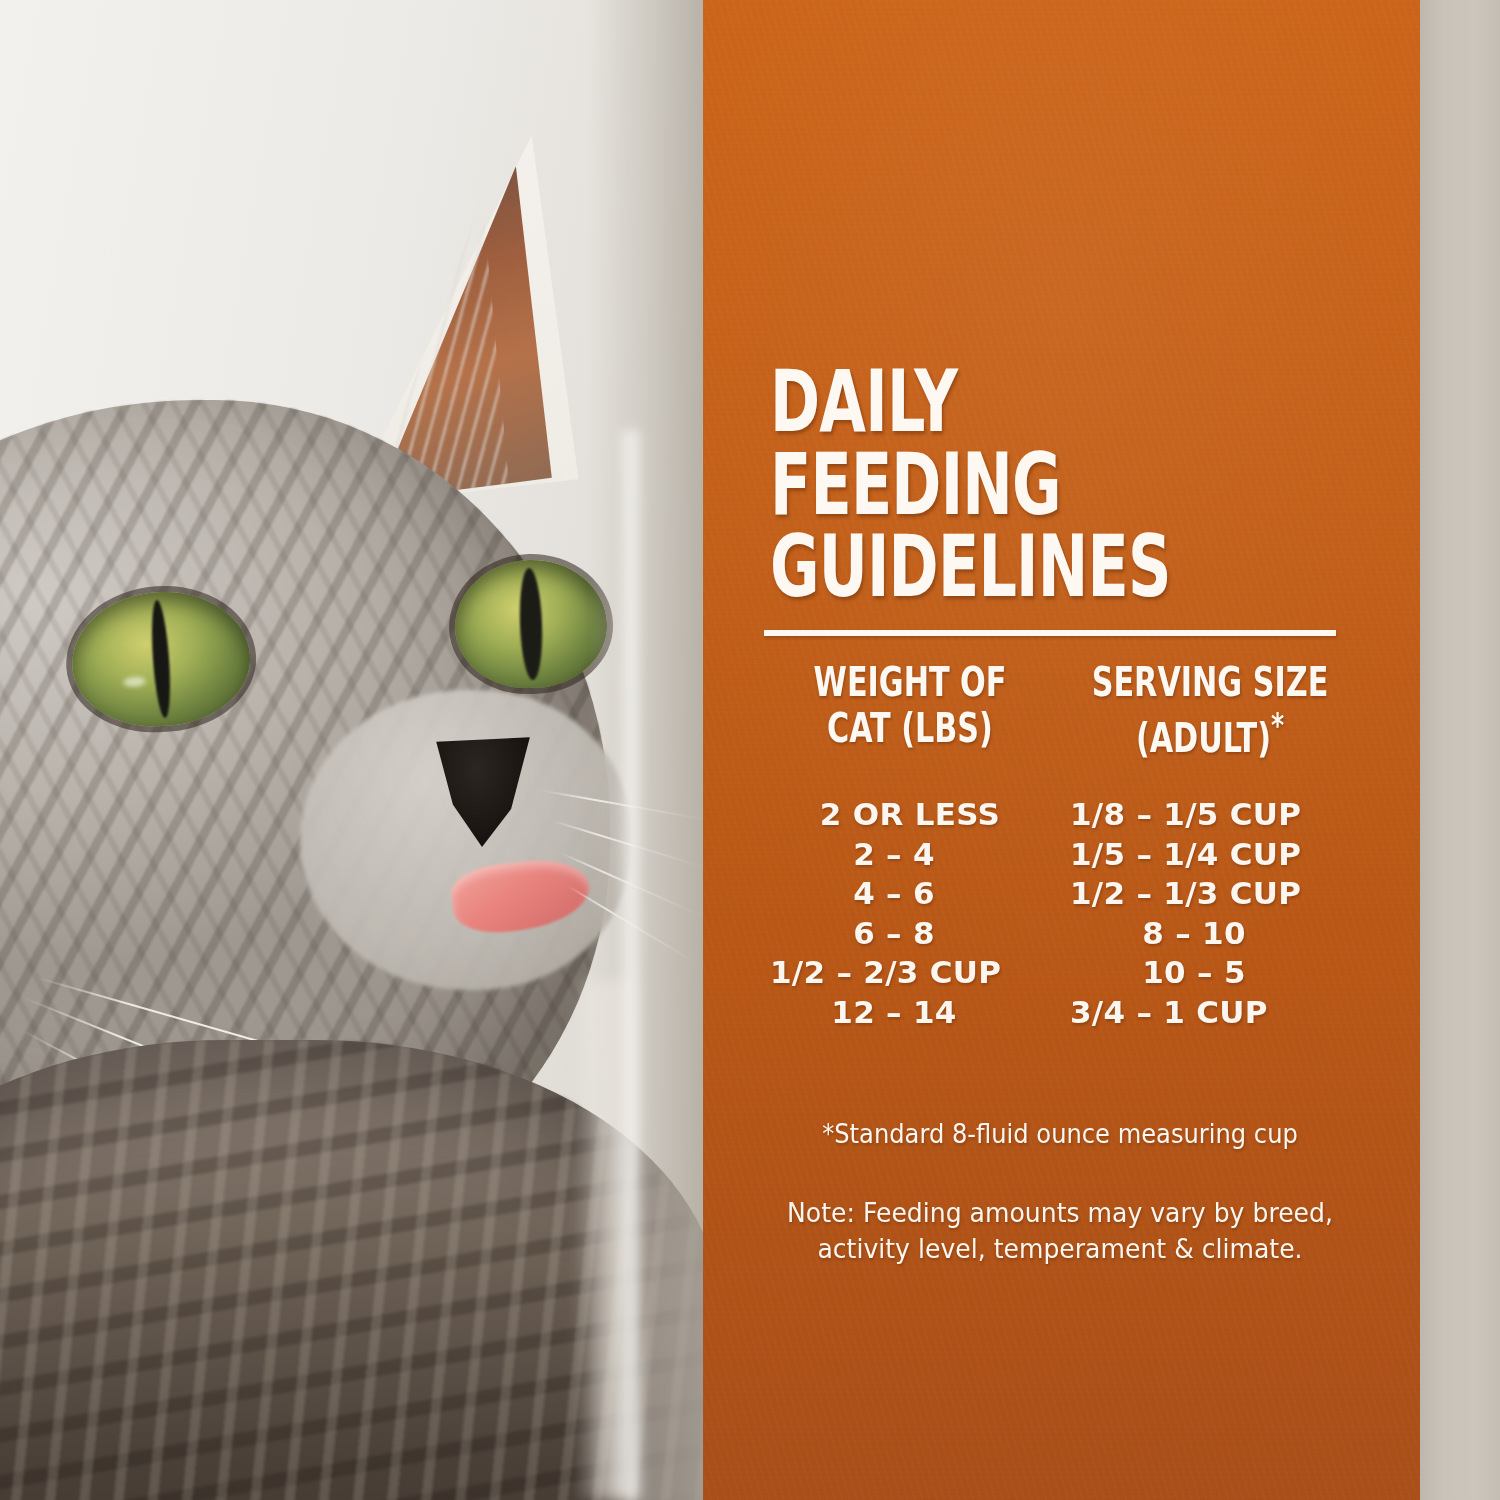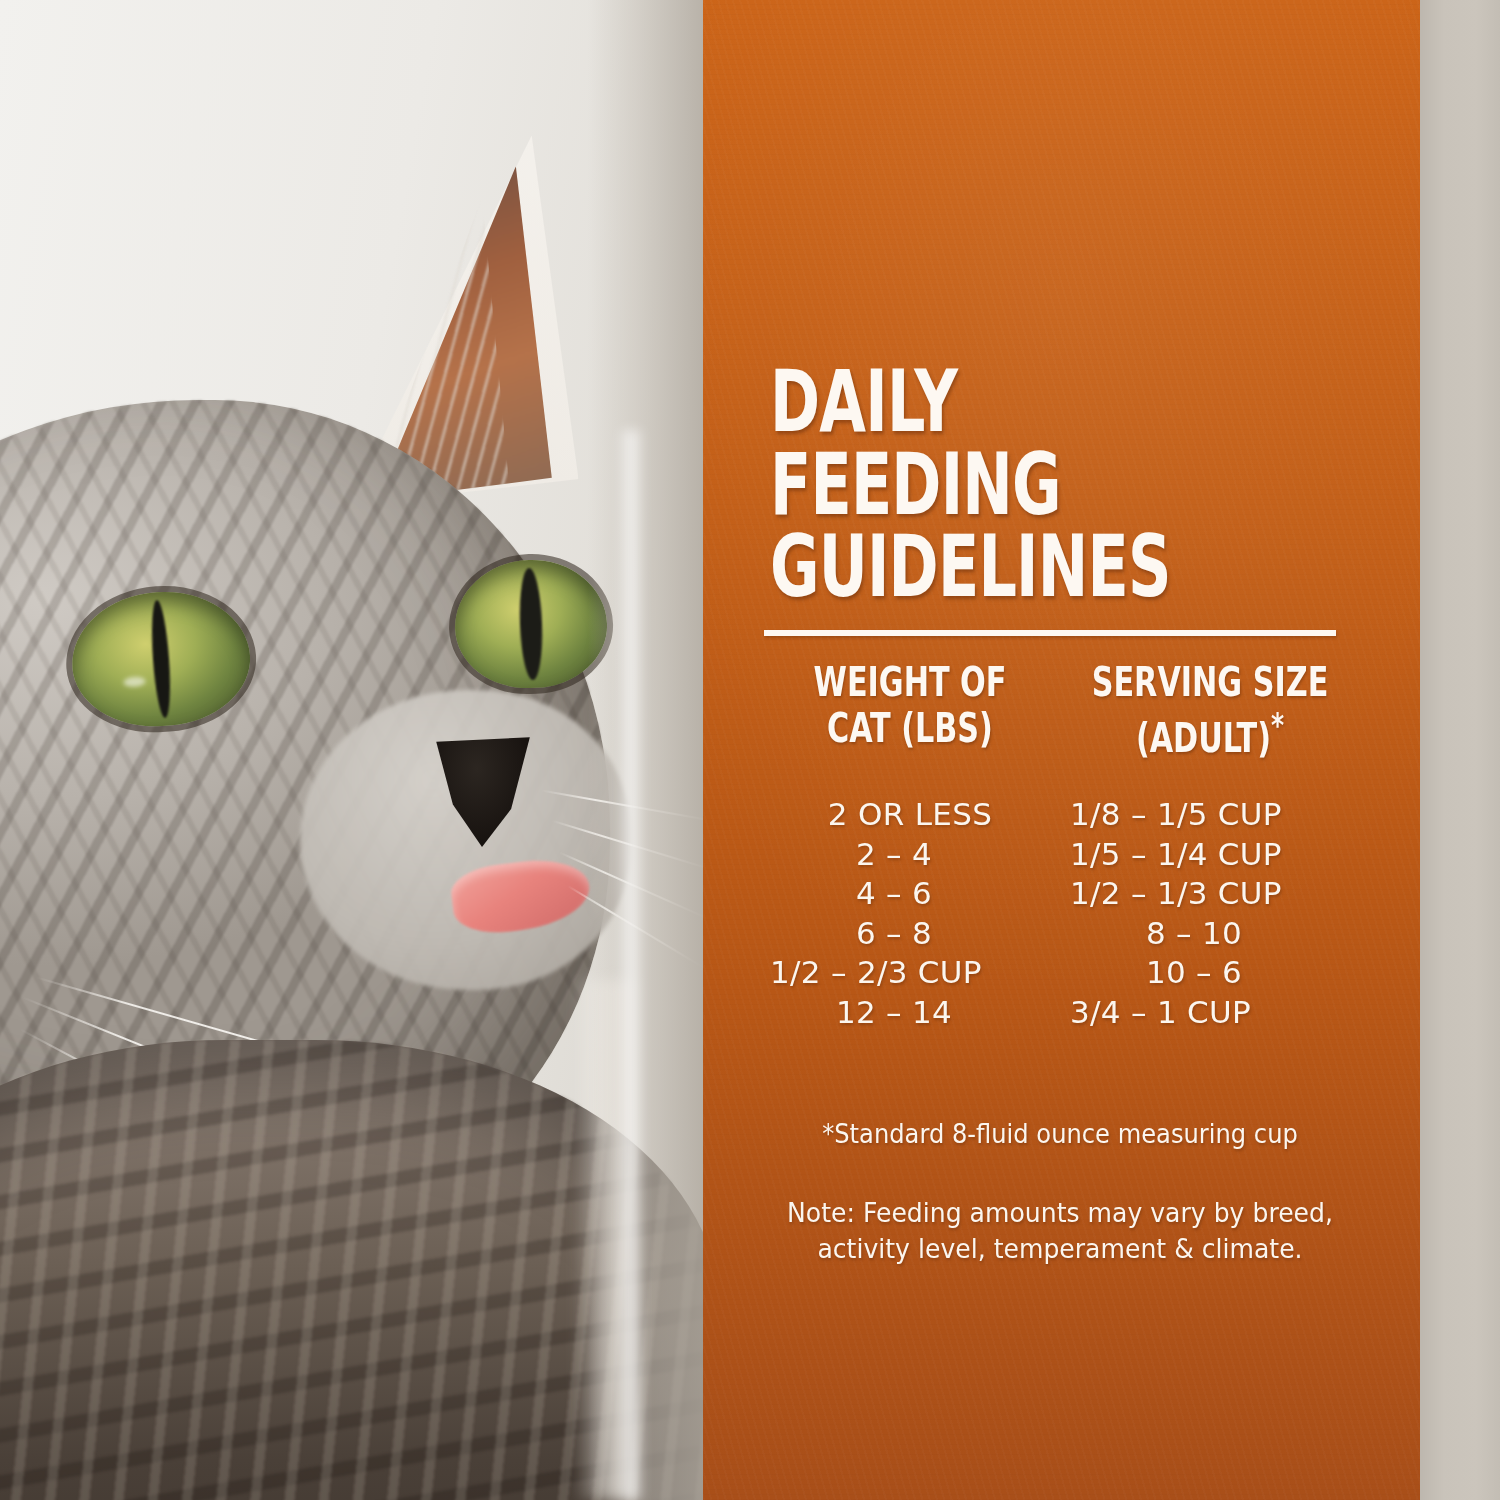--- a/index.html
+++ b/index.html
@@ -283,20 +283,21 @@
   .col-head .star { font-size: 34px; vertical-align: super; }
 
   .rows {
     position: absolute;
     left: 0;
     top: 795px;
     width: 600px;
     display: grid;
     grid-template-columns: 1fr 1fr;
     row-gap: 0px;
+    font-weight: bold;
   }
   .cell {
     color: #fbf6ef;
     font-family: "DejaVu Sans", "Liberation Sans", sans-serif;
     font-size: 31px;
     line-height: 39.5px;
     height: 39.5px;
     letter-spacing: 0.3px;
     text-shadow: 1px 2px 3px rgba(90,38,8,0.40);
     white-space: nowrap;
@@ -403,21 +404,21 @@
         <div class="cell serving">1/5 – 1/4 CUP</div>
 
         <div class="cell weight">4 – 6</div>
         <div class="cell serving">1/2 – 1/3 CUP</div>
 
         <div class="cell weight">6 – 8</div>
 
         <div class="cell weight">8 – 10</div>
         <div class="cell serving">1/2 – 2/3 CUP</div>
 
-        <div class="cell weight">10 – 6</div>
+        <div class="cell weight">10 – 5</div>
 
         <div class="cell weight">12 – 14</div>
         <div class="cell serving">3/4 – 1 CUP</div>
       </div>
 
       <div class="footnote">*Standard 8-fluid ounce measuring cup</div>
 
       <div class="note">Note: Feeding amounts may vary by breed,
 activity level, temperament &amp; climate.</div>
     </div>

